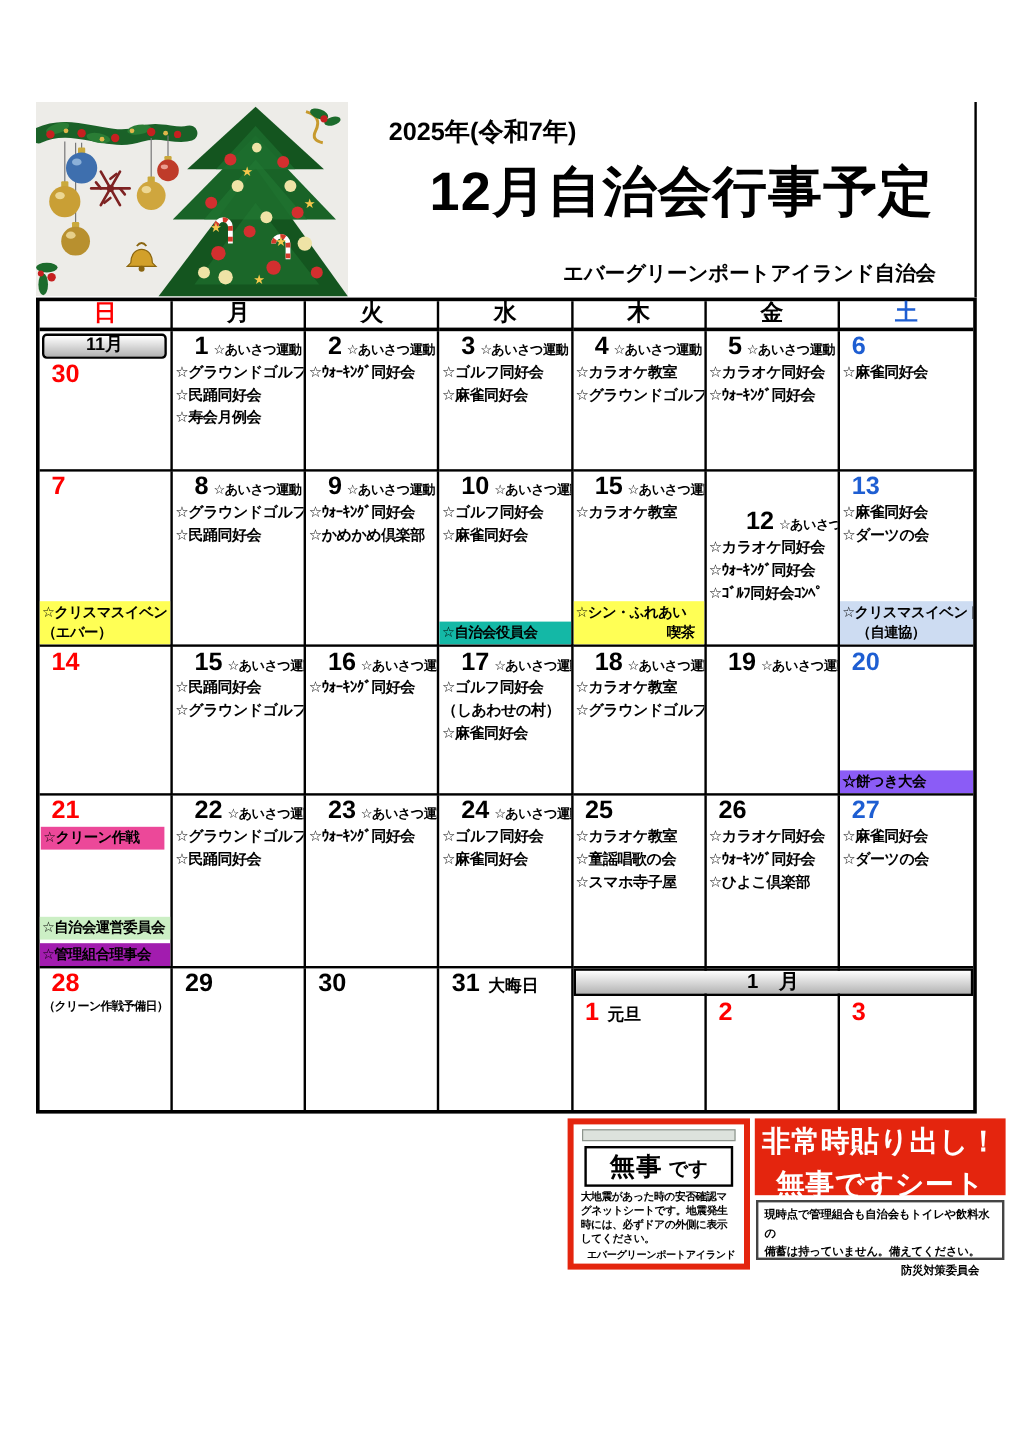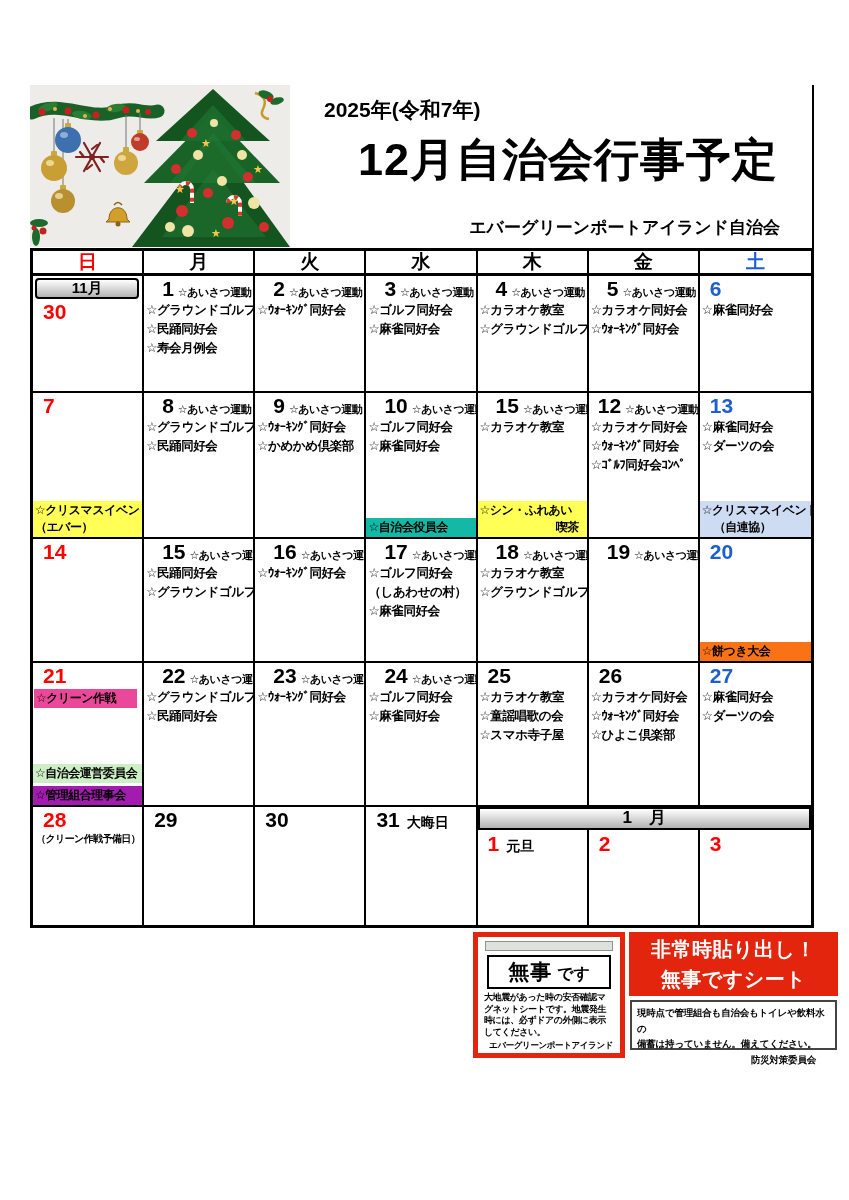--- a/index.html
+++ b/index.html
@@ -45,21 +45,21 @@
   .notice{position:absolute;left:473px;top:932px;width:365px;height:126px}
   .magnet{position:absolute;left:0;top:0;width:152px;height:126px}
   .magnet-card{position:absolute;left:5px;top:5px;right:5px;bottom:5px;background:#fff}
   .magnet-strip{height:10px;margin:4px 7px 4px;background:#dde2dd;border:1px solid #8d948d}
   .buji-box{display:flex;align-items:baseline;justify-content:center;gap:5px;border:2.5px solid #000;margin:1px 9px 3px;padding:1px 2px}
   .buji-main{font-size:21px;font-weight:800;letter-spacing:1px}
   .buji-suffix{font-size:16px;font-weight:800}
   .magnet-desc{font-size:9px;font-weight:700;line-height:1.3;margin:0 6px;letter-spacing:-0.4px}
   .magnet-sign{font-size:8.5px;font-weight:700;text-align:right;margin:1px 7px 0;letter-spacing:-0.4px}
   .nheading{position:absolute;left:156px;top:0;width:209px;height:64px;color:#fff;text-align:center;
-            font-size:20px;font-weight:800;line-height:1.5;padding-top:2px;letter-spacing:0.5px}
+            font-size:24px;font-weight:800;line-height:1.5;padding-top:2px;letter-spacing:0.5px}
   .ninfo{position:absolute;left:157px;top:68px;width:207px;height:50px;background:#fff;border:2px solid #444;
          font-size:9.5px;font-weight:700;line-height:1.65;padding:3px 5px;letter-spacing:-0.2px}
   .ninfo .sign{text-align:right;padding-right:14px}
 </style>
 </head>
 <body>
 
 <div class="page">
 
   <div class="header">
@@ -295,21 +295,21 @@
         </div>
         <div class="ev">☆カラオケ教室</div>
         <div class="hlwrap">
           <div class="hl" style="background: rgb(255, 255, 85);">
             <div class="hl-line">☆シン・ふれあい</div>
             <div class="hl-line r">喫茶</div>
           </div>
         </div>
       </div>
       <div class="cell">
-        <div class="dline" style="padding-left: 8px;">
+        <div class="dline" style="padding-left: 32px; margin-top: 29px;">
           <div class="dnum">12</div>
           <div class="note-s">☆あいさつ運動</div>
         </div>
         <div class="ev">☆カラオケ同好会</div>
         <div class="ev">☆ｳｫｰｷﾝｸﾞ同好会</div>
         <div class="ev">☆ｺﾞﾙﾌ同好会ｺﾝﾍﾟ</div>
       </div>
       <div class="cell lc">
         <div class="dline">
           <div class="dnum" style="color: rgb(30, 94, 210);">13</div>
@@ -364,21 +364,21 @@
         <div class="dline" style="padding-left: 17px;">
           <div class="dnum">19</div>
           <div class="note-s">☆あいさつ運動</div>
         </div>
       </div>
       <div class="cell lc">
         <div class="dline">
           <div class="dnum" style="color: rgb(30, 94, 210);">20</div>
         </div>
         <div class="hlwrap">
-          <div class="hl" style="background: #f97316;">
+          <div class="hl" style="background: #8b5cf6; font-family: Liberation Serif, serif;">
             <div class="hl-line">☆餅つき大会</div>
           </div>
         </div>
       </div>
       <div class="cell">
         <div class="dline">
           <div class="dnum" style="color: rgb(255, 0, 0);">21</div>
         </div>
         <div class="hl hl-top" style="background: #ec4899;">
           <div class="hl-line">☆クリーン作戦</div>

